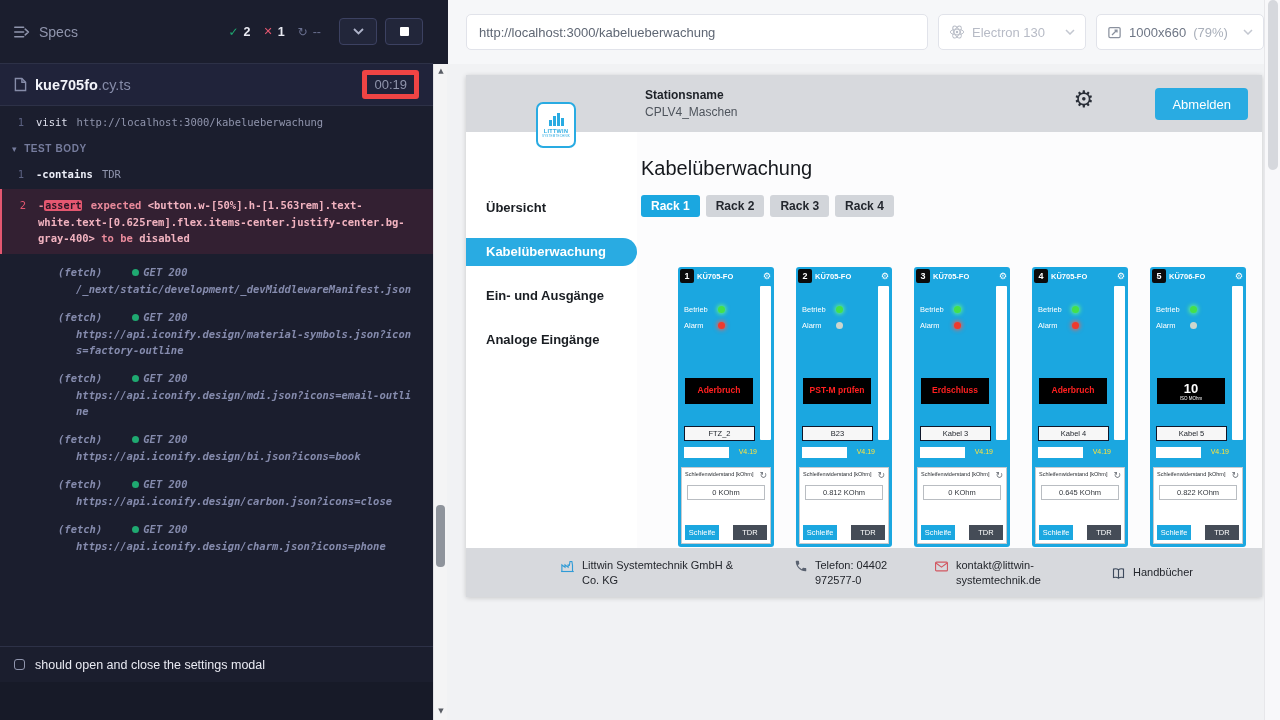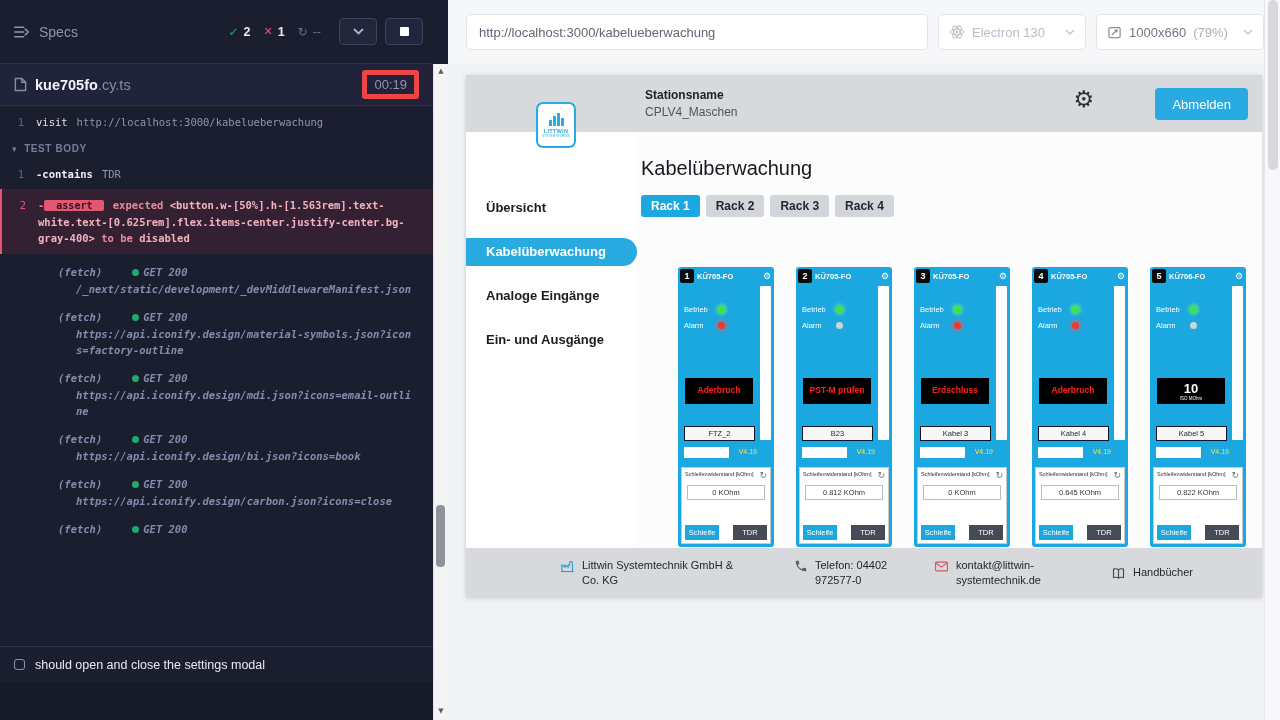--- a/index.html
+++ b/index.html
@@ -32,21 +32,21 @@
   .cmd{color:#dfe1ee;margin-right:9px;white-space:nowrap}
   .cmd.bold{font-weight:bold;color:#eceef8}
   .arg{color:#9095ad;word-break:break-all}
   .section-head{display:flex;align-items:center;gap:7px;padding:9px 14px 7px 12px;color:#767c9d;font-family:"Liberation Sans",sans-serif;font-size:10px;font-weight:bold;letter-spacing:.6px;cursor:pointer}
   .sec-chev{font-family:"DejaVu Sans",sans-serif;font-size:9px;color:#767c9d}
 
   .assert{display:flex;background:#332032;border-left:2px solid #e45770;padding:8px 14px 8px 0;margin:5px 0 10px;cursor:pointer}
   .assert .ln{color:#e45770}
   .assert-text{color:#e98a9b;font-weight:bold;word-break:break-word}
   .assert-text .sel{color:#f2b3c0}
-  .badge{background:#e45770;color:#2a1625;font-weight:bold;border-radius:2px;padding:0 12px;margin-right:2px;font-size:10px}
+  .badge{background:#e45770;color:#2a1625;font-weight:bold;border-radius:2px;padding:0 1px;margin-right:2px;font-size:10px}
 
   .fetch{padding:0 16px 0 58px;margin-bottom:12px;font-style:italic;font-weight:bold;color:#858bad;cursor:pointer}
   .fetch-head{display:flex;align-items:center}
   .fetch-status{margin-left:30px;display:flex;align-items:center;gap:4px}
   .dot{width:7px;height:7px;border-radius:50%;background:#1fa971;flex-shrink:0}
   .fetch-url{padding-left:18px;word-break:break-all;margin-top:1px}
 
   .next-test{height:36px;border-top:1px solid #2d3147;display:flex;align-items:center;gap:10px;padding:0 14px;color:#e9eaf2;font-size:12.5px;flex-shrink:0;cursor:pointer}
   .test-icon{width:11px;height:11px;border:1.5px solid #9095ad;border-radius:3px;flex-shrink:0}
   .bottom-strip{height:38px;background:#171a28;flex-shrink:0}
@@ -269,20 +269,21 @@
           </div>
 
           <div class="fetch">
             <div class="fetch-head">
               <span>(fetch)</span>
               <span class="fetch-status">
                 <span class="dot"></span>
                 <span>GET 200</span>
               </span>
             </div>
+            <div class="fetch-url">https://api.iconify.design/charm.json?icons=phone</div>
           </div>
         </div>
     </div>
 
     <div class="next-test">
       <span class="test-icon"></span>
       <span>should open and close the settings modal</span>
     </div>
     <div class="bottom-strip"></div>
   </aside>
@@ -345,23 +346,23 @@
         <button class="logout">Abmelden</button>
       </div>
 
       <div class="app-body">
         <nav class="app-side">
 
             <div class="side-item">Übersicht</div>
 
             <div class="side-item active">Kabelüberwachung</div>
 
+            <div class="side-item">Ein- und Ausgänge</div>
+
             <div class="side-item">Analoge Eingänge</div>
-
-            <div class="side-item">Ein- und Ausgänge</div>
           </nav>
 
         <section class="app-content">
           <h1 class="page-title">Kabelüberwachung</h1>
 
           <div class="tabs">
 
               <div class="tab active">Rack 1</div>
 
               <div class="tab">Rack 2</div>

